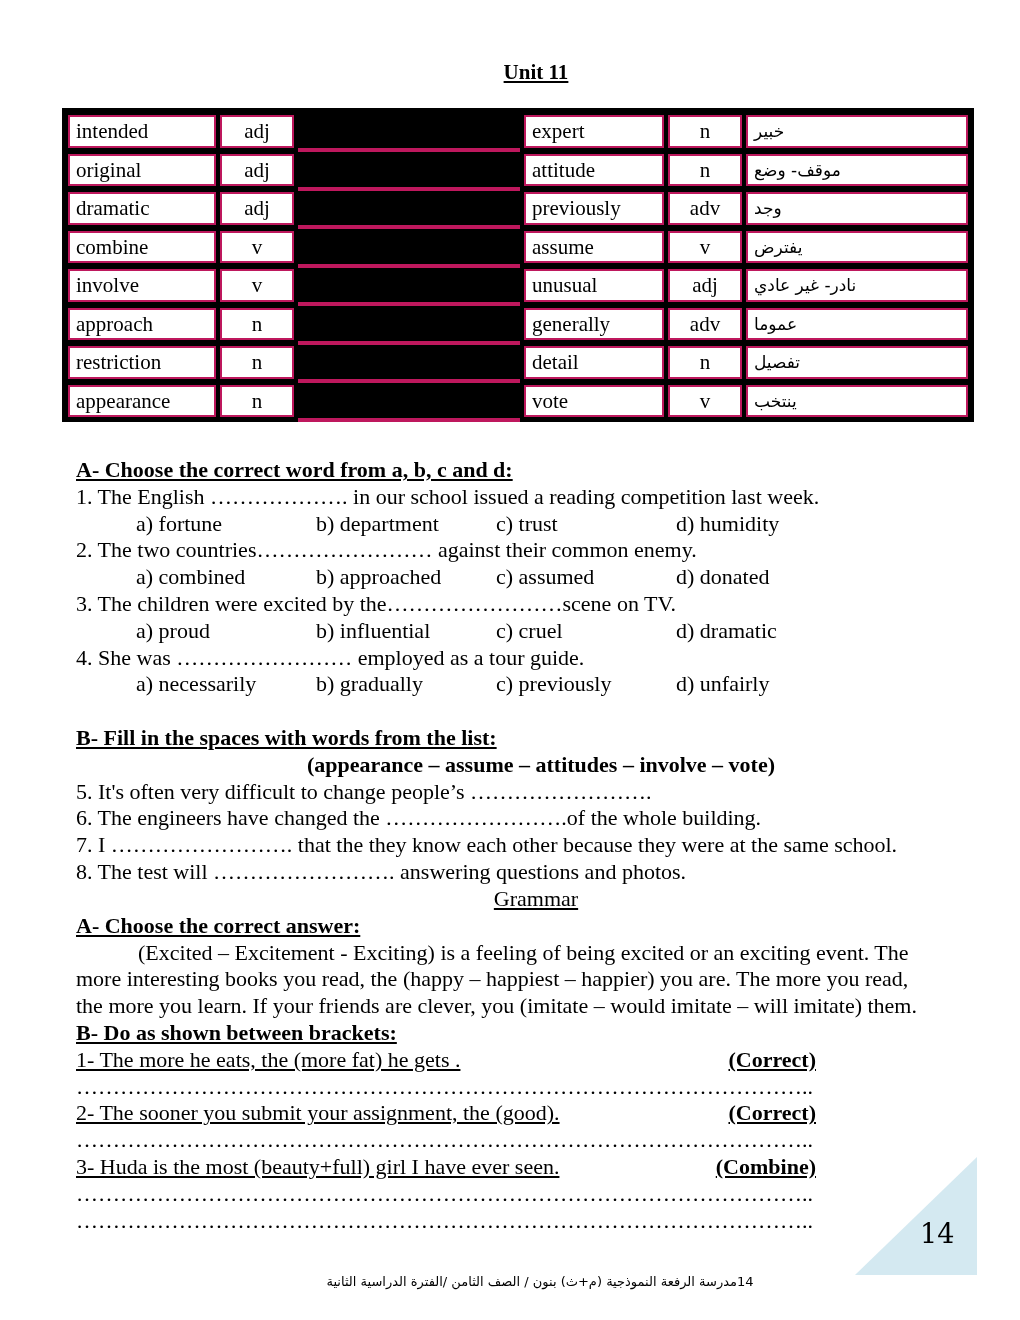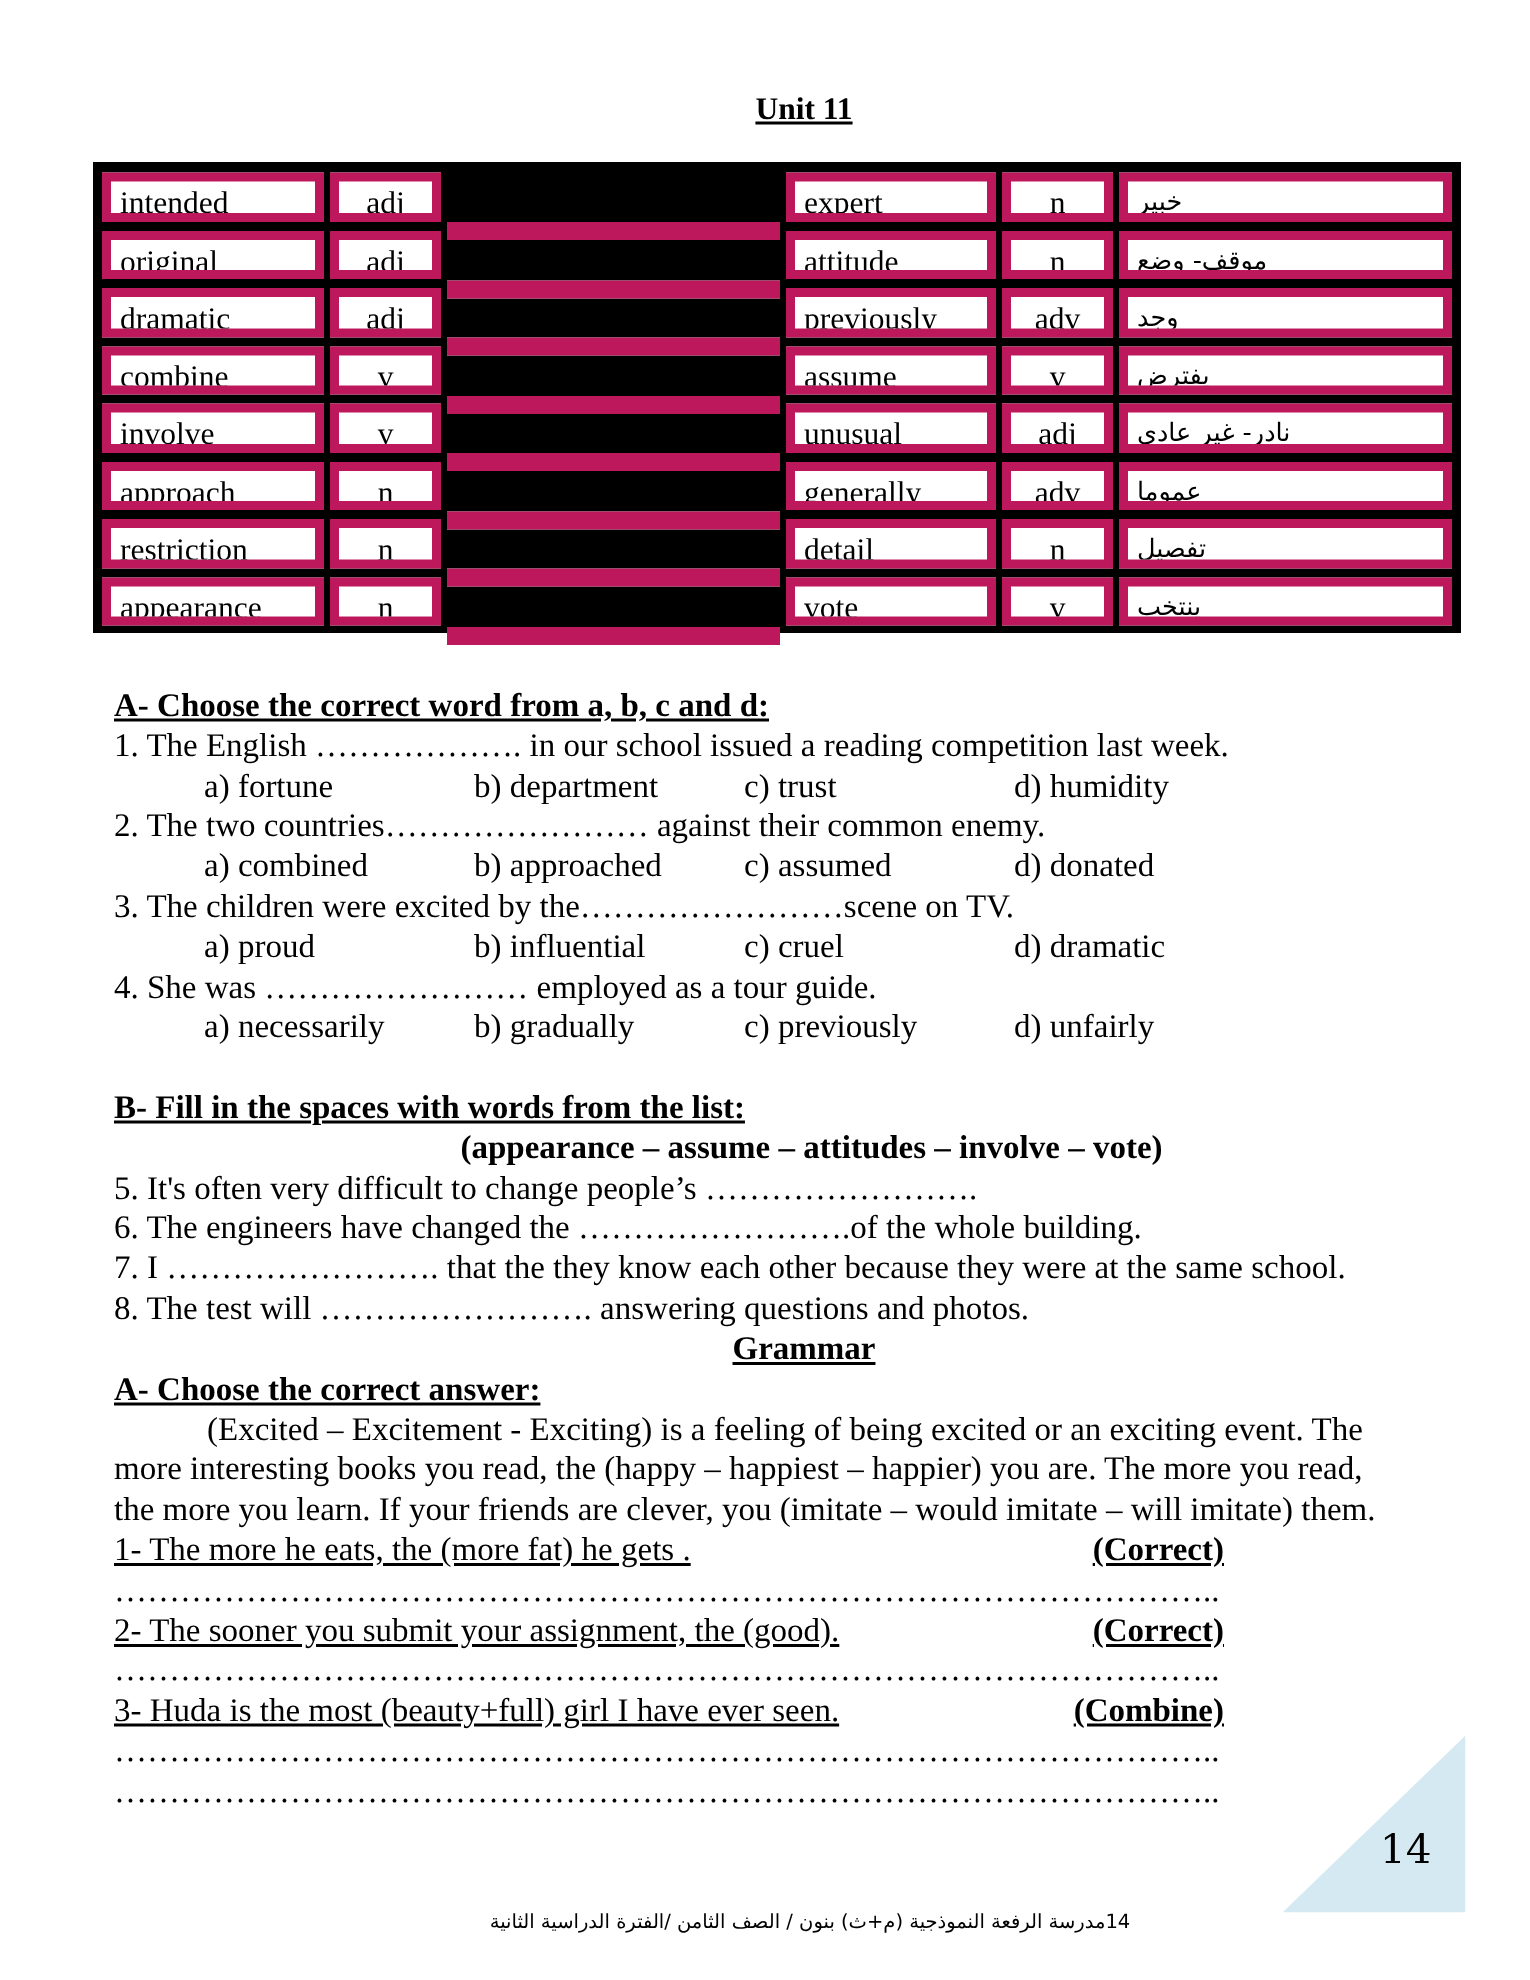--- a/index.html
+++ b/index.html
@@ -11,39 +11,39 @@
     position: absolute; top: 60px; left: 0; width: 1072px; text-align: center;
     font-size: 21px; font-weight: bold; text-decoration: underline;
   }
   
   .vocab {
     position: absolute; left: 62px; top: 108px; width: 912px; height: 314px;
     background: #000; box-sizing: border-box; padding: 4px 4px 4px 4px;
   }
   .vrow { display: flex; height: 38.5px; }
   .cell {
-    background: #fff; border: 6px solid #be185d; box-sizing: border-box;
+    background: #fff; border: 2px solid #be185d; box-sizing: border-box;
     margin: 3px 2px; font-size: 21px; line-height: 28px; padding: 0 6px;
     white-space: nowrap; overflow: hidden;
   }
   .c-word { width: 148px; }
   .c-pos { width: 74px; text-align: center; }
   .c-ar { width: 222px; text-align: right; direction: rtl; font-family: "DejaVu Sans", sans-serif; font-size: 17px; margin-top: 36px; }
   .c-word2 { width: 140px; }
   .c-pos2 { width: 74px; text-align: center; }
   .c-ar2 { width: 222px; text-align: left; direction: rtl; font-family: "DejaVu Sans", sans-serif; font-size: 17px; }
 
   .body-text { position: absolute; left: 76px; width: 920px; font-size: 22px; line-height: 26.8px; }
   .h { font-weight: bold; text-decoration: underline; }
   .opts { display: flex; padding-left: 60px; }
   .opts span:nth-child(1) { width: 180px; font-family: Liberation Serif, serif; }
   .opts span:nth-child(2) { width: 180px; }
   .opts span:nth-child(3) { width: 180px; }
   .word-list { text-align: center; font-weight: bold; padding-left: 10px; }
-  .center-h { text-align: center; font-weight: bold; text-decoration: underline; width: 920px; padding-left: 0; }
+  .center-h { text-align: center; font-weight: normal; text-decoration: underline; width: 920px; padding-left: 0; }
   .indent { padding-left: 62px; }
   b { font-weight: normal; }
   .q-row { display: flex; justify-content: space-between; width: 740px; text-decoration: underline; }
   .q-row .tag { font-weight: bold; }
   .dots { letter-spacing: 0; overflow: hidden; white-space: nowrap; width: 776px; }
   .corner {
     position: absolute; left: 855px; top: 1157px; width: 122px; height: 118px;
   }
   .page-num {
     position: absolute; left: 920px; top: 1218px; font-size: 27px;
@@ -166,20 +166,21 @@
   <div>7. I ……………………. that the they know each other because they were at the same school.</div>
   <div>8. The test will ……………………. answering questions and photos.</div>
 </div>
 
 <div class="body-text" style="top:886px;">
   <div class="center-h">Grammar</div>
   <div class="h">A- Choose the correct answer:</div>
   <div class="indent"><b>(Excited – Excitement - Exciting)</b><span> is a feeling of being excited or an exciting event. The</span></div>
   <div><span>more interesting books you read, the </span><b>(happy – happiest – happier)</b><span> you are. The more you read,</span></div>
   <div><span>the more you learn. If your friends are clever, you </span><b>(imitate – would imitate – will imitate)</b><span> them.</span></div>
+  <div class="h">B- Do as shown between brackets:</div>
   <div class="q-row">
       <span>1- The more he eats, the (more fat) he gets .</span>
       <span class="tag">(Correct)</span>
     </div>
   <div class="dots">………………………………………………………………………………………..</div>
   <div class="q-row">
       <span>2- The sooner you submit your assignment, the (good).</span>
       <span class="tag">(Correct)</span>
     </div>
   <div class="dots">………………………………………………………………………………………..</div>

